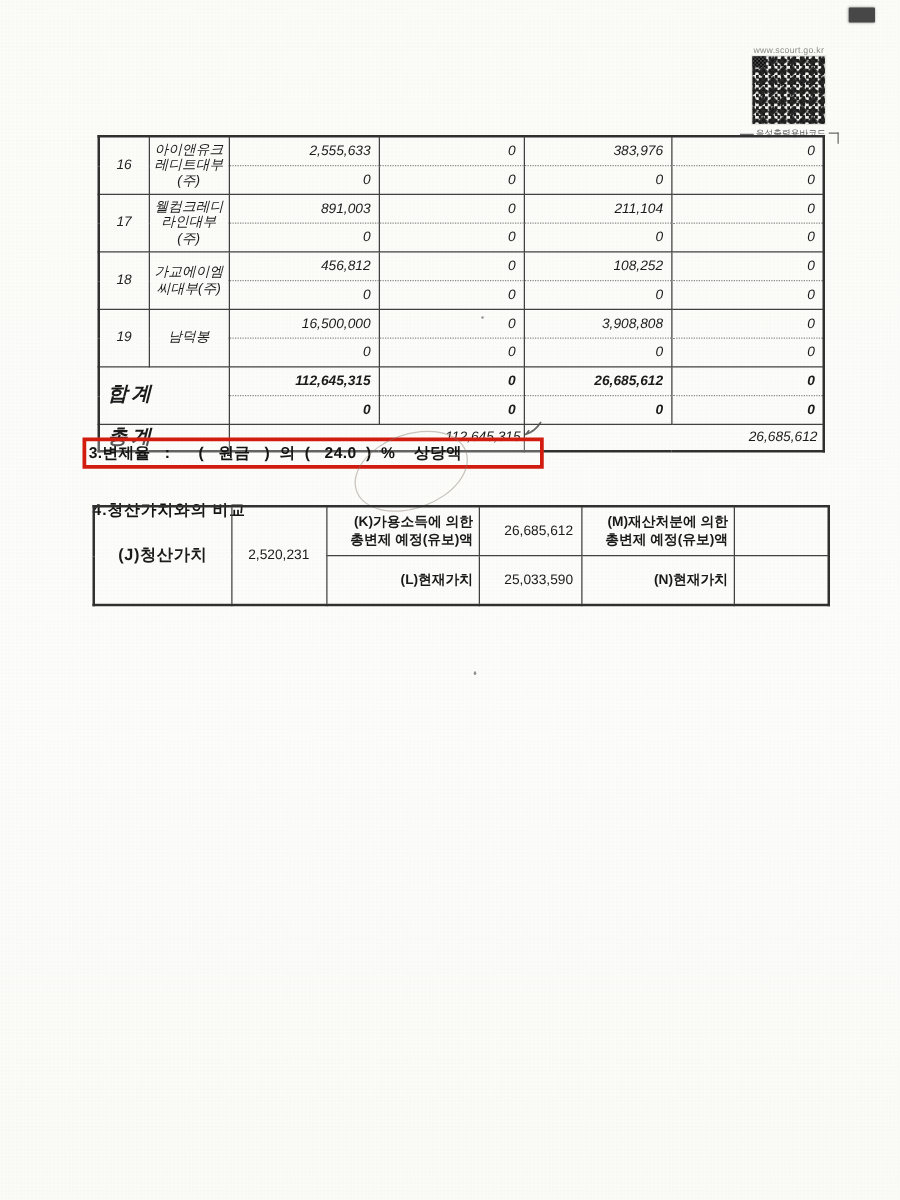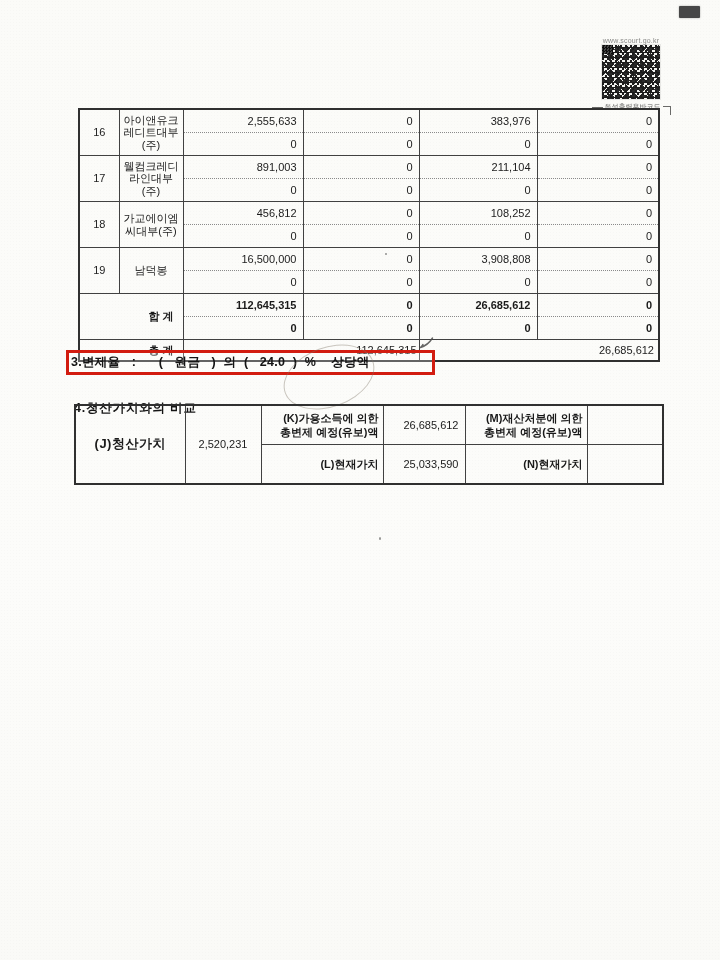--- a/index.html
+++ b/index.html
@@ -50,32 +50,33 @@
   
   table{border-collapse:collapse;table-layout:fixed;}
   .main-table{
     position:absolute;left:78px;top:108px;width:580px;
     font-size:11px;
   }
   .main-table td{
     border:1px solid #414141;
     padding:0 6px;height:22px;line-height:1.15;
     overflow:hidden;
+    font-style:italic;
   }
   .main-table{border:2px solid #303030;}
   .main-table .num{text-align:center;padding:0 2px;color:#222;margin-left:11px;}
   .main-table .name{
     text-align:center;padding:0 2px;word-break:break-all;
     font-size:11px;letter-spacing:0;
   }
   .main-table .val{text-align:right;font-variant-numeric:tabular-nums;}
   .main-table tr.top td.val{border-bottom:1px dotted #8a8a8a;}
   .main-table tr.bot td.val{border-top:1px dotted #8a8a8a;}
   .main-table .sum-label{
-    text-align:right;font-weight:bold;font-size:11px;letter-spacing:3px;
+    text-align:left;font-weight:bold;font-size:16px;letter-spacing:3px;
   }
   .main-table .sum-val{font-weight:bold;}
   .main-table tr.total-row td{height:20px;}
   .main-table .total-left{text-align:right;padding-right:2px;}
   .main-table .total-right{text-align:right;padding-right:4px;}
 
   
   .pen-tick{position:absolute;left:419px;top:337px;opacity:.85;}
   .pen-oval{
     position:absolute;left:282px;top:347px;width:92px;height:58px;

